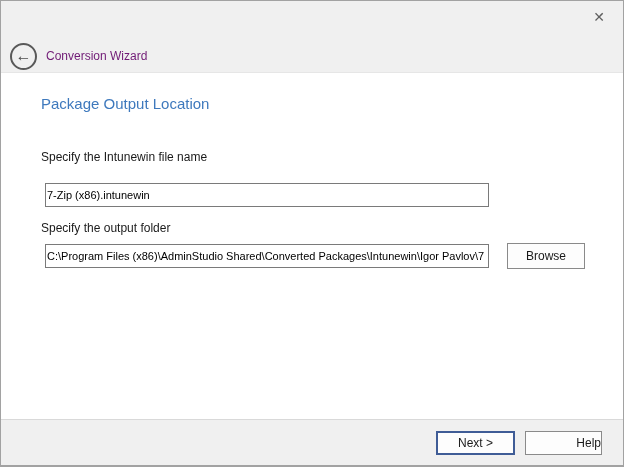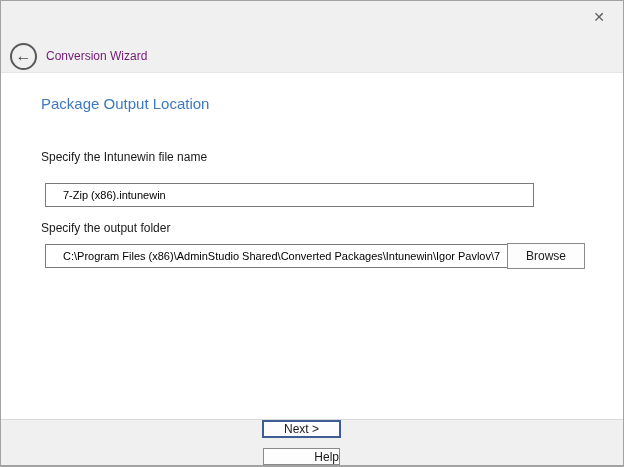--- a/index.html
+++ b/index.html
@@ -56,26 +56,26 @@
   .page-heading {
     position: absolute; left: 40px; top: 21px;
     font-size: 15px; font-weight: 400;
     color: #3e79bd;
   }
   .field-label { position: absolute; left: 40px; font-size: 12px; color: #1a1a1a; }
   .label-filename { top: 76px; }
   .label-folder   { top: 147px; }
   .text-input {
     position: absolute; left: 44px;
-    width: 489px; height: 24px;
+    width: 444px; height: 24px;
     border: 1px solid #7a7a7a;
     background: #ffffff;
     font-family: "Liberation Sans", "DejaVu Sans", sans-serif;
     font-size: 11px; color: #000;
-    padding: 0 17px;
+    padding: 0 1px;
     white-space: nowrap; overflow: hidden;
     outline: none;
   }
   .input-filename { top: 109px; }
   .input-folder   { top: 170px; }
   .browse-btn {
     position: absolute; left: 506px; top: 169px;
     width: 78px; height: 26px;
     background: #fdfdfd;
     border: 1px solid #8a8a8a;
@@ -85,21 +85,20 @@
   }
   
   .footer {
     position: absolute; left: 0; right: 0; bottom: 0;
     height: 46px;
     background: #f0f0f0;
     border-top: 1px solid #d9d9d9;
     display: flex; align-items: center; justify-content: flex-end;
     gap: 10px;
     padding-right: 21px;
-    flex-direction: column;
   }
   .btn {
     height: 24px;
     background: #fdfdfd;
     border: 1px solid #8a8a8a;
     font-family: "Liberation Sans", "DejaVu Sans", sans-serif;
     font-size: 12px; color: #1a1a1a;
     cursor: default;
   }
   .btn-next   { width: 79px; border: 2px solid #3f5c96; }

